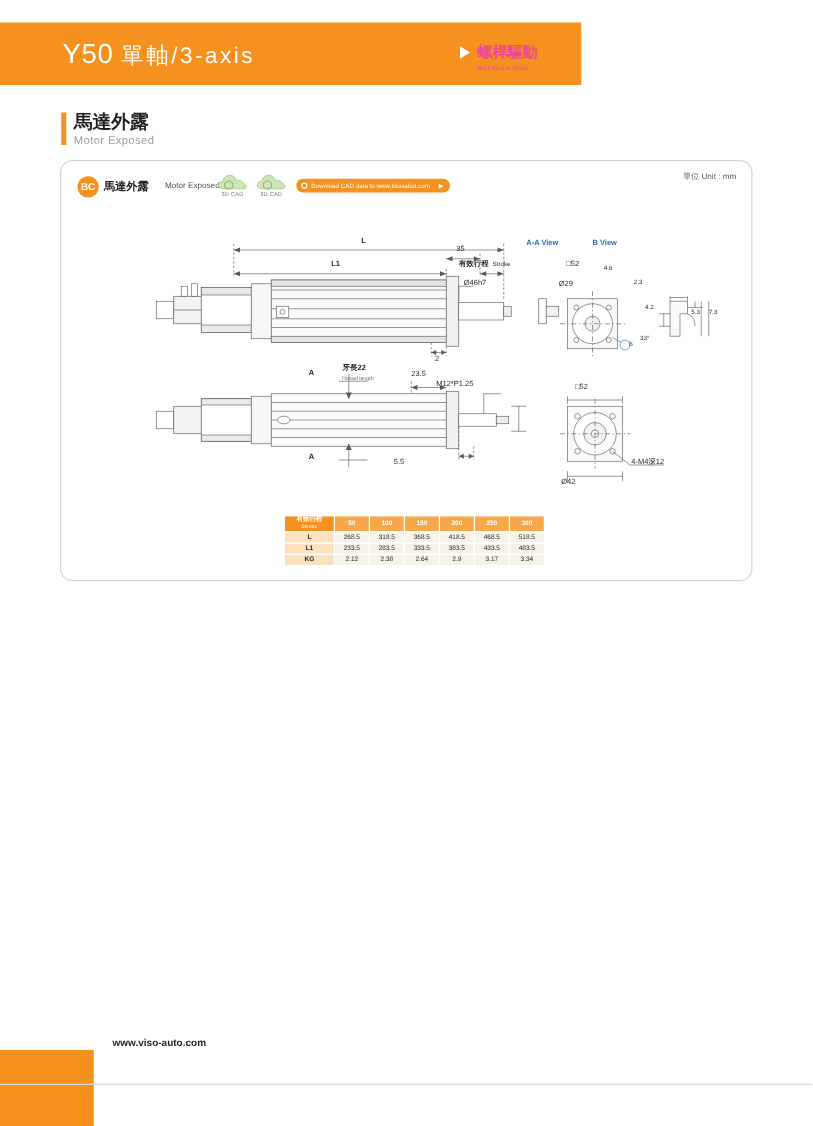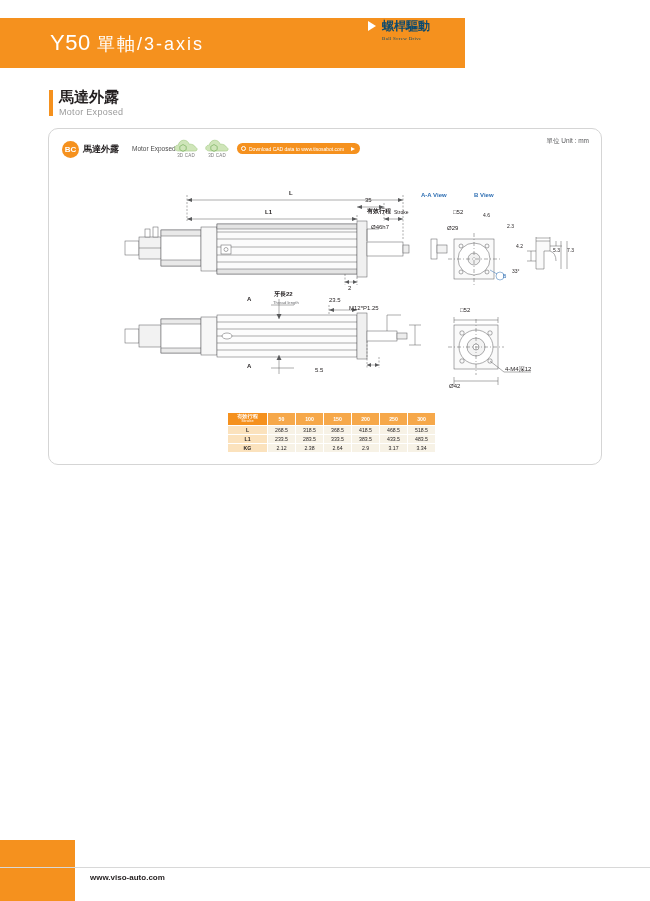--- a/index.html
+++ b/index.html
@@ -21,22 +21,22 @@
   .header-title {
     position: absolute; left: 50px; top: 30px;
     color: #ffffff;
     font-size: 21px;
     letter-spacing: 0.5px;
     white-space: nowrap;
   }
   .header-title .model { font-weight: normal; font-size: 22px; }
   .header-title .axis { font-weight: normal; letter-spacing: 2px; font-size: 18px;}
   .header-right {
-    position: absolute; left: 368px; top: 16px;
-    color: #0c4a6e; white-space: nowrap; font-family: Liberation Serif, serif;
+    position: absolute; left: 368px; top: 33px;
+    color: #ec4899; white-space: nowrap;
   }
   .header-right .tri {
     display: inline-block;
     width: 0; height: 0;
     border-left: 8px solid #ffffff;
     border-top: 5px solid transparent;
     border-bottom: 5px solid transparent;
     margin-right: 6px;
     vertical-align: middle;
   }
@@ -159,21 +159,21 @@
   
   .footer-block {
     position: absolute; left: 0; top: 840px;
     width: 75px; height: 61px; background: #f5911e;
   }
   .footer-line {
     position: absolute; left: 0; top: 867px; width: 650px;
     border-top: 1px solid #d8d8d8;
   }
   .footer-url {
-    position: absolute; left: 90px; top: 873px;
+    position: absolute; left: 90px; top: 830px;
     font-size: 8px; font-weight: bold; color: #231f20;
   }
 </style>
 </head>
 <body>
 
 <div class="header-band"></div>
 <div class="header-title">
   <span class="model">Y50</span>
   <span class="axis">單軸</span><span class="axis">/3-axis</span>

